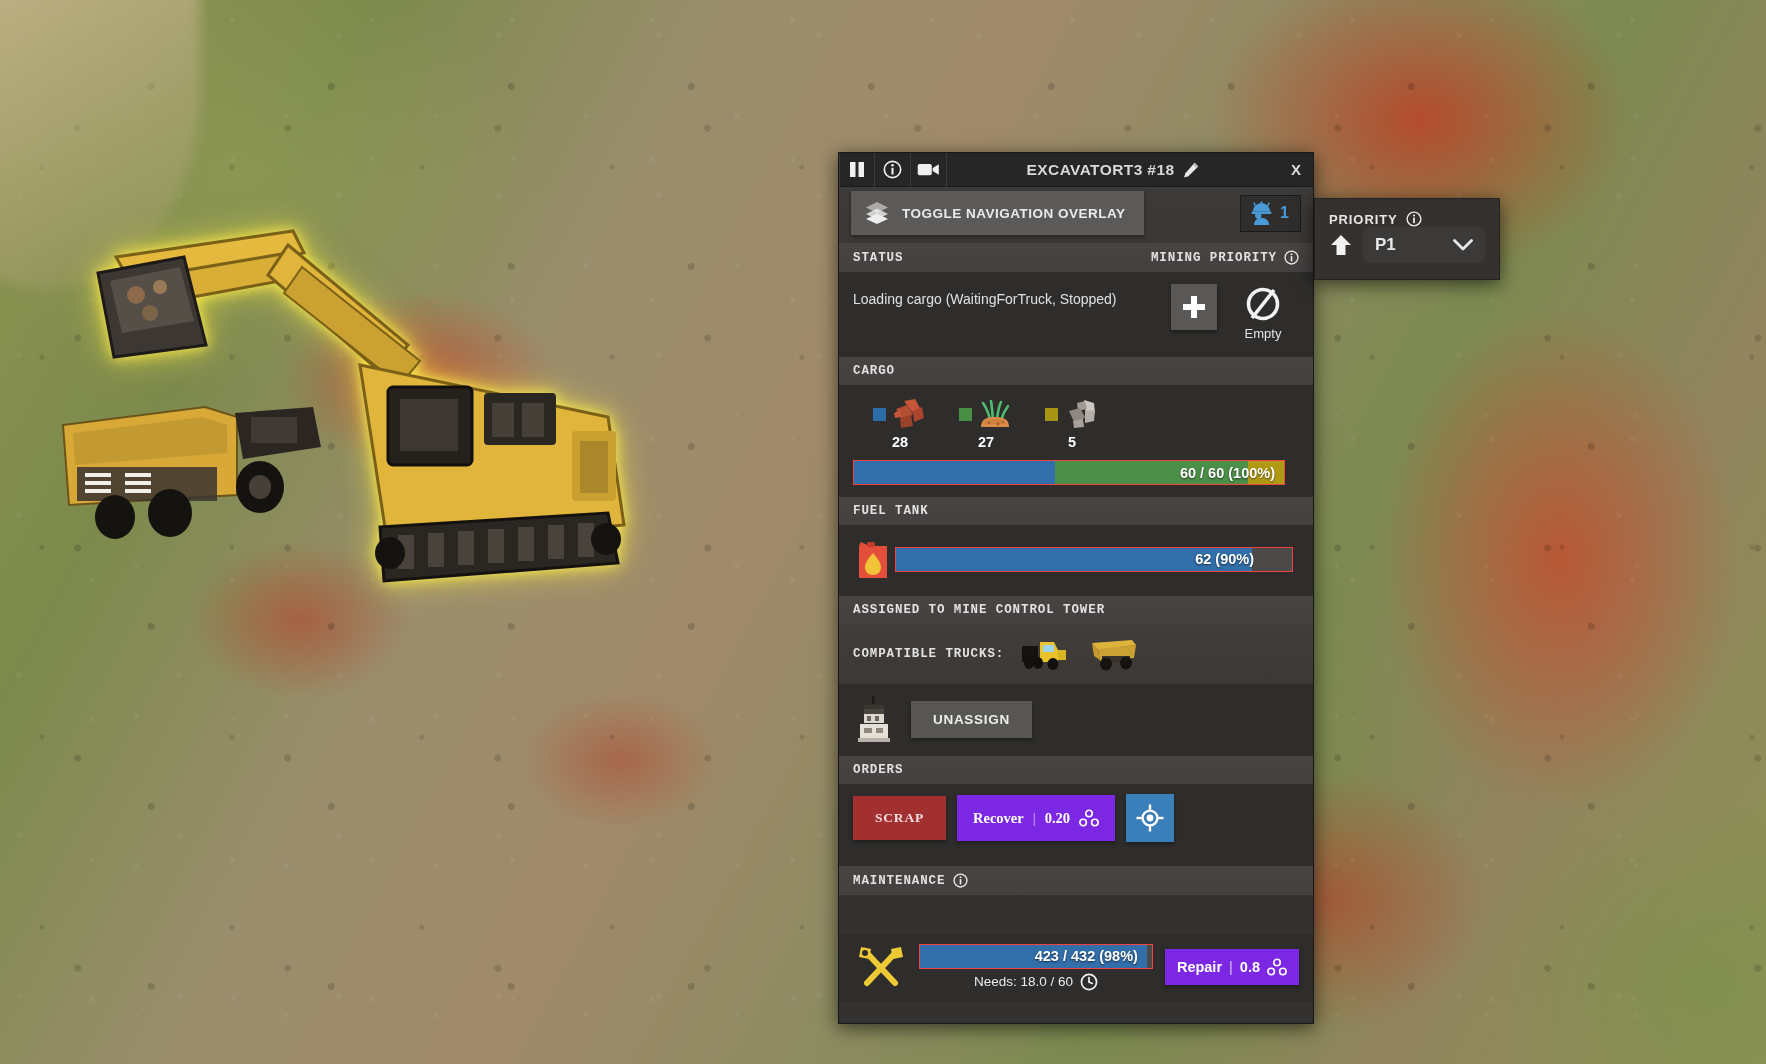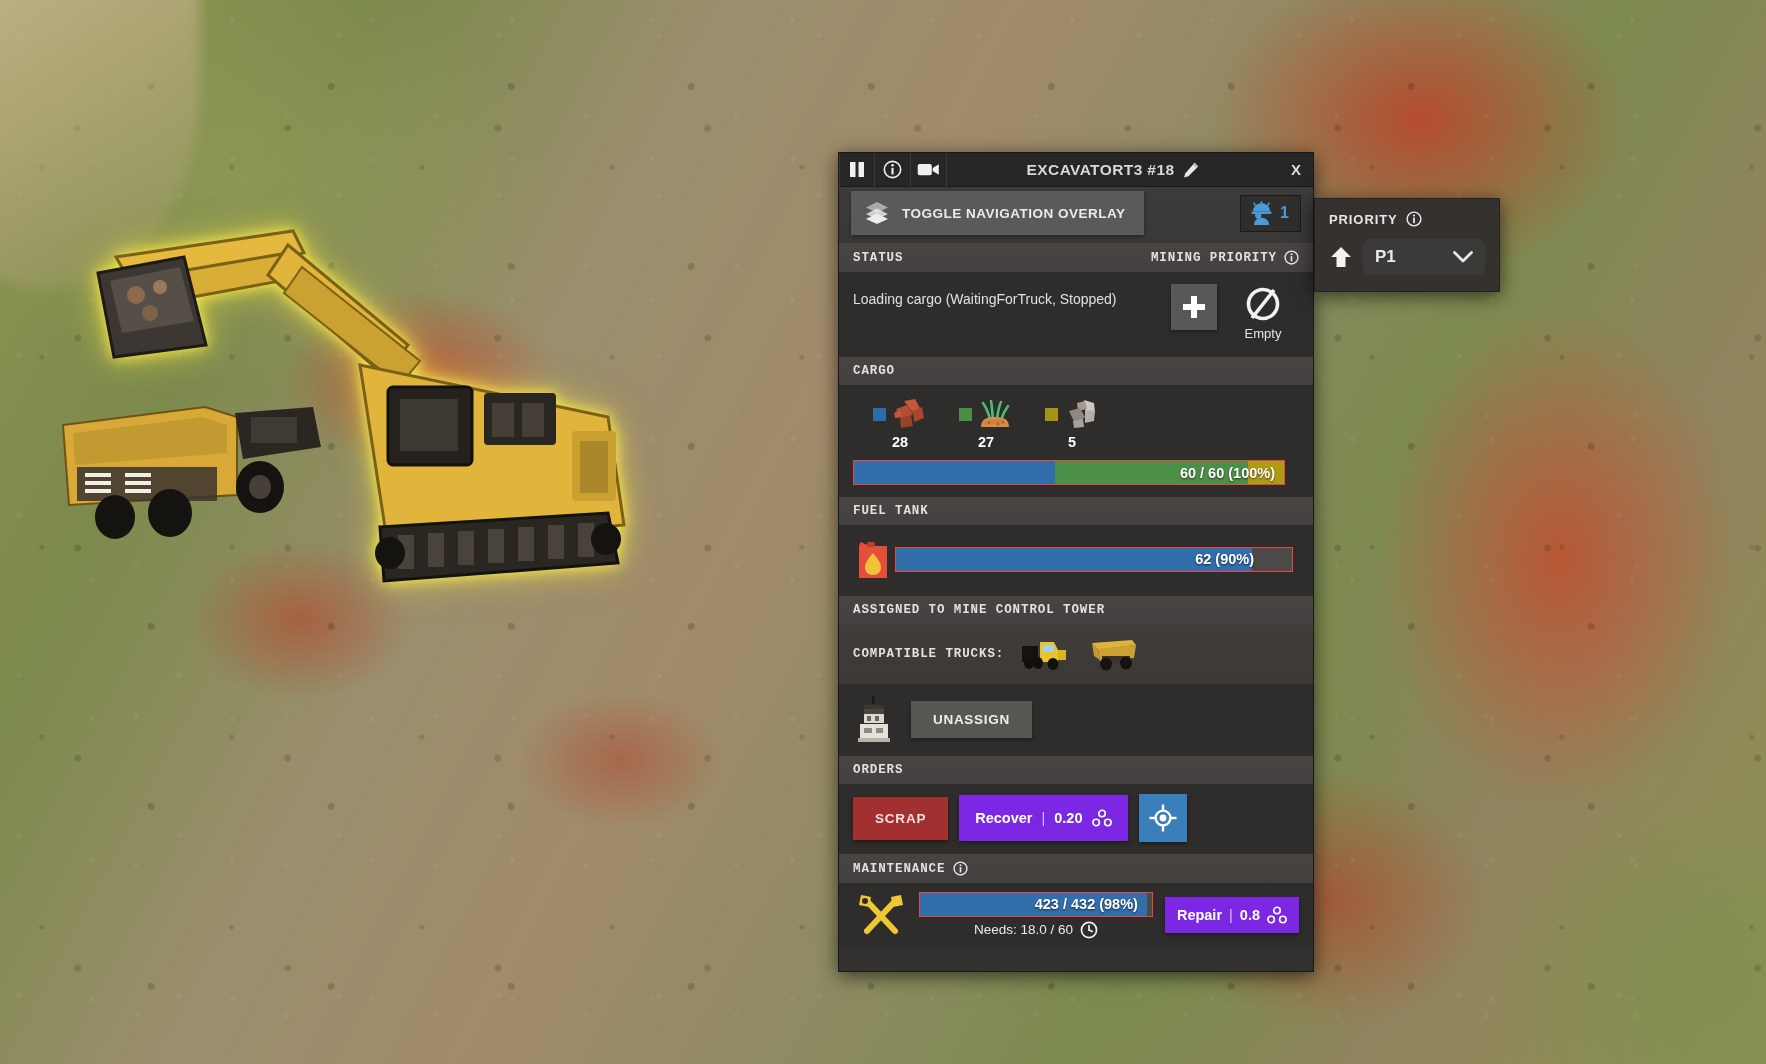--- a/index.html
+++ b/index.html
@@ -188,21 +188,21 @@
   }
   .panel-foot { height:22px; background:#333231; }
 
   
   #priority-panel {
     left: 1314px; top: 198px; width: 186px;
     background:#35312f; border:1px solid #242220;
     padding:12px 14px 16px 14px;
   }
   .prio-head {
-    display:flex; align-items:center; gap:8px; margin-bottom:12px;
+    display:flex; align-items:center; gap:8px; margin-bottom:0;
     color:#e6e6e6; font-size:13px; font-weight:bold; letter-spacing:.9px;
   }
   .prio-row { display:flex; align-items:center; gap:10px; }
   .prio-select {
     flex:1; display:flex; align-items:center; justify-content:space-between;
     background:#3c3a38; border-radius:7px; padding:8px 12px; cursor:pointer;
   }
   .prio-select .val { color:#e9e9e9; font-size:17px; font-weight:bold; }
 </style>
 </head>
@@ -486,21 +486,21 @@
             <rect x="23" y="34" width="7" height="5" fill="#8d8880"></rect>
             <rect x="5" y="44" width="32" height="4" fill="#b8b2a8"></rect>
           </svg>
           <div class="btn-grey">UNASSIGN</div>
         </div>
       </div>
 
       <div class="sect-head">
         <span>ORDERS</span>
       </div>
-      <div class="sect-body" style="padding:10px 14px 12px 14px;">
+      <div class="sect-body" style="padding:10px 14px 24px 14px;font-family:Liberation Serif, serif;">
         <div class="orders-row">
           <div class="btn-scrap">SCRAP</div>
           <div class="btn-purple">
             <span>Recover</span>
             <span class="sep">|</span>
             <span>0.20</span>
             <svg width="20" height="18" viewBox="0 0 22 20">
               <circle cx="11" cy="5" r="3.6" fill="none" stroke="#fff" stroke-width="1.8"></circle>
               <circle cx="4.5" cy="15" r="3.6" fill="none" stroke="#fff" stroke-width="1.8"></circle>
               <circle cx="17.5" cy="15" r="3.6" fill="none" stroke="#fff" stroke-width="1.8"></circle>
@@ -522,21 +522,21 @@
       <div class="sect-head">
         <span class="right" style="gap:8px;">
           <span>MAINTENANCE</span>
           <svg width="15" height="15" viewBox="0 0 20 20">
             <circle cx="10" cy="10" r="8.6" fill="none" stroke="#eaeaea" stroke-width="1.8"></circle>
             <circle cx="10" cy="5.6" r="1.3" fill="#eaeaea"></circle>
             <rect x="8.9" y="8.2" width="2.2" height="7" fill="#eaeaea"></rect>
           </svg>
         </span>
       </div>
-      <div class="sect-body" style="padding:8px 14px 10px 16px;">
+      <div class="sect-body" style="padding:8px 14px 10px 16px;margin-top:40px;">
         <div class="maint-row">
           <svg width="52" height="48" viewBox="0 0 52 48">
             <g stroke="#ecc939" stroke-width="6" stroke-linecap="round">
               <line x1="10" y1="8" x2="40" y2="40"></line>
               <line x1="42" y1="8" x2="12" y2="40"></line>
             </g>
             <path d="M6 4 L16 6 L14 16 L4 14 Z" fill="#ecc939"></path>
             <path d="M46 4 L36 6 L38 16 L48 14 Z" fill="#ecc939"></path>
             <circle cx="10" cy="10" r="3" fill="#2e2d2c"></circle>
           </svg>

